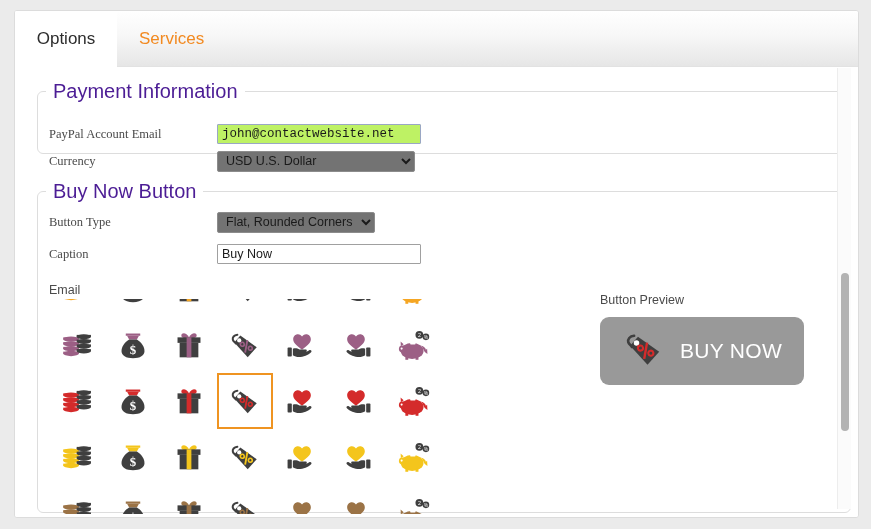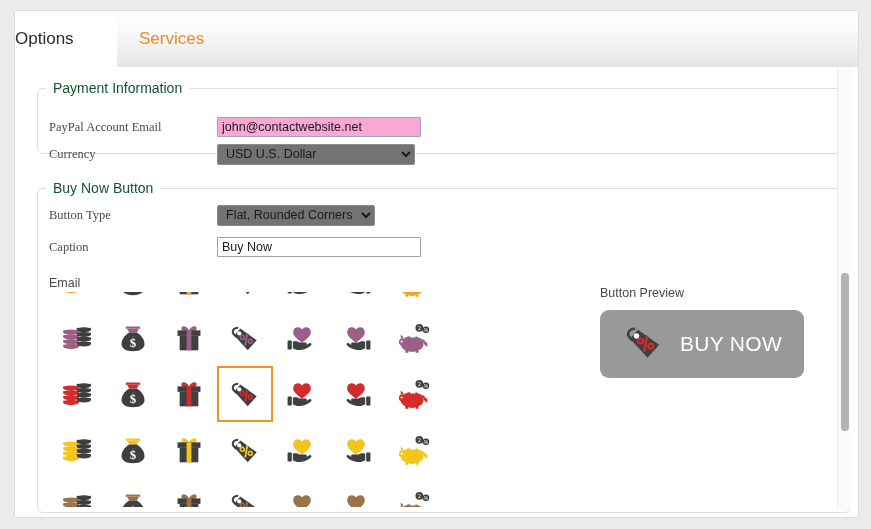--- a/index.html
+++ b/index.html
@@ -32,21 +32,21 @@
   .tab {
     position: absolute;
     top: 0; height: 56px;
     display: flex; align-items: center;
     font-size: 17px;
     cursor: pointer;
     user-select: none;
   }
   .tab-options {
     left: 0; width: 102px;
-    justify-content: flex-start;
+    justify-content: center;
     background: #ffffff;
     color: #2d2d2d;
     font-weight: 400;
   }
   .tab-services {
     left: 102px; width: 120px;
     padding-left: 22px;
     color: #f28a21;
     background: transparent;
   }
@@ -65,22 +65,22 @@
   }
 
   
   fieldset.box {
     position: absolute;
     border: 1px solid #dddddd;
     border-radius: 6px;
     background: #ffffff;
   }
   fieldset.box > legend {
-    font-size: 14px;
-    color: #14532d;
+    font-size: 20px;
+    color: #4c1d95;
     padding: 0 7px;
     margin-left: 8px;
     margin-top: 48px;
   }
   #fs-payment { left: 22px; top: 12px; width: 814px; height: 74px; }
   #fs-buynow  { left: 22px; top: 112px; width: 814px; height: 333px; }
 
   
   .frow {
     position: absolute;
@@ -99,22 +99,23 @@
     font-size: 12.5px;
     font-family: "Liberation Sans", sans-serif;
     color: #1a1a1a;
     border: 1px solid #a0a0a0;
     border-radius: 1px;
     padding: 0 4px;
     background: #ffffff;
     outline: none;
   }
   input.autofill {
-    background: #f9a8d4;
+    background: #bef264;
     border: 1px solid #9aa7c4;
+    font-family: Liberation Mono, monospace;
   }
   select.fsel {
     height: 21px;
     font-size: 12.5px;
     font-family: "Liberation Sans", sans-serif;
     color: #1a1a1a;
     border: 1px solid #8c8c8c;
     border-radius: 2px;
     background: #737373;
     padding: 0 2px 0 4px;

